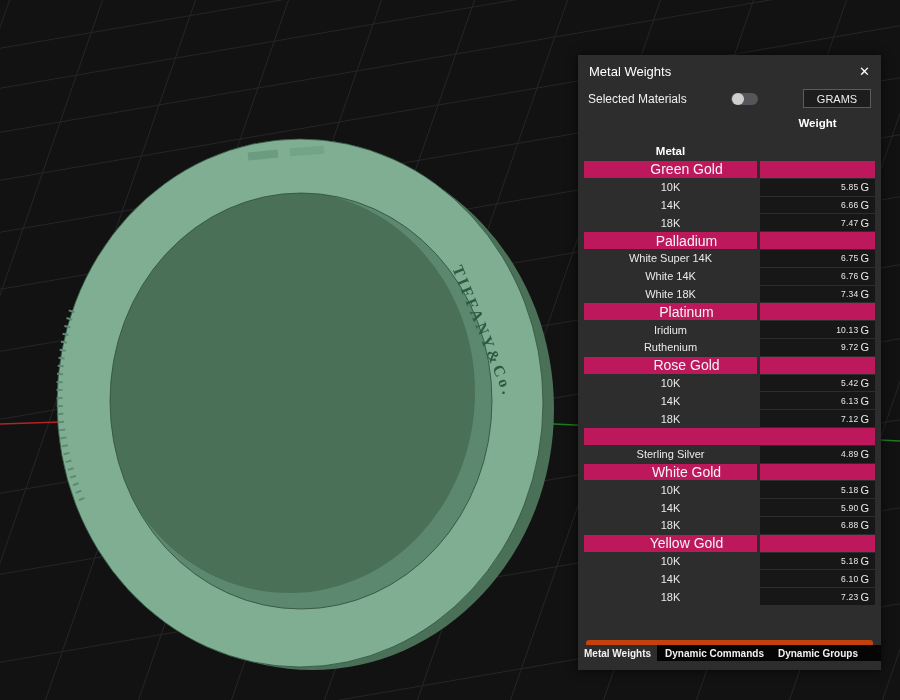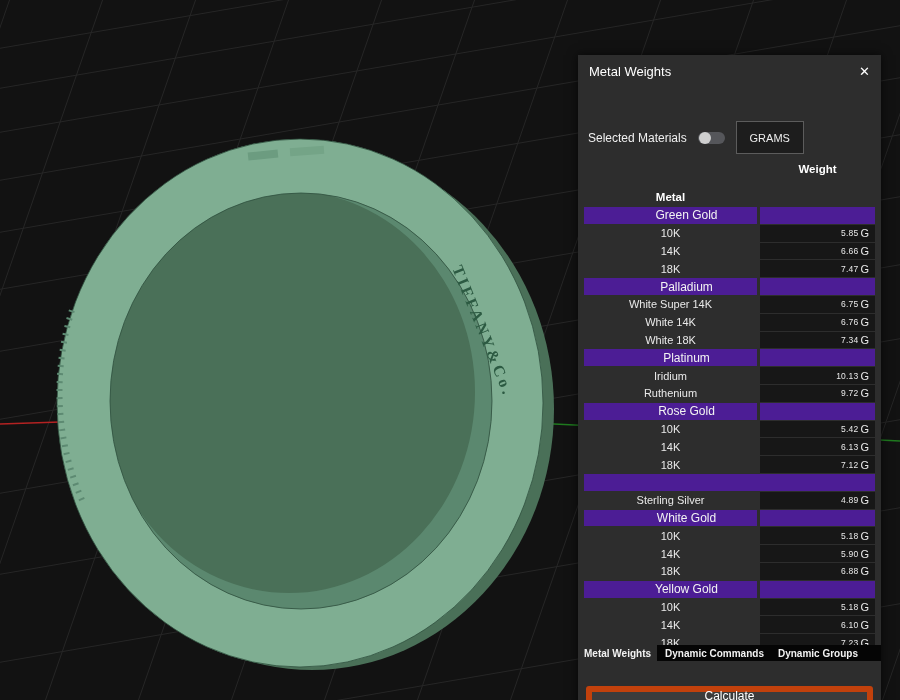--- a/index.html
+++ b/index.html
@@ -16,38 +16,38 @@
   
   .panel {
     position:absolute; left:578px; top:55px; width:303px;
     background:#2d2d2d; color:#ececec;
     box-shadow:0 0 10px rgba(0,0,0,.65);
     padding-bottom:9px;
   }
   .panel-header { display:flex; justify-content:space-between; align-items:center; padding:9px 11px 5px; }
   .panel-title { font-size:13px; color:#ffffff; }
   .close-btn { color:#ffffff; font-size:13px; line-height:1; cursor:pointer; }
-  .materials-row { display:flex; align-items:center; justify-content:flex-start; gap:11px; padding:5px 10px 9px;margin-top:32px; }
+  .materials-row { display:flex; align-items:center; justify-content:space-between; gap:11px; padding:5px 10px 9px; }
   .materials-label { font-size:12px; color:#f0f0f0; }
   .toggle { width:27px; height:12px; border-radius:6px; background:#55565a; position:relative; cursor:pointer; }
   .toggle-knob { width:12px; height:12px; border-radius:50%; background:#cfcfcf; position:absolute; left:1px; top:0; }
   .grams-btn {
-    width:68px; height:33px; background:#1d1d1d; border:1px solid #5c5c5c;
+    width:68px; height:19px; background:#1d1d1d; border:1px solid #5c5c5c;
     color:#ededed; font-size:11px; display:flex; align-items:center; justify-content:center;
     cursor:pointer;
   }
   .col-headers { display:flex; gap:3px; padding:0 6px 4px; font-size:11.5px; font-weight:bold; color:#fff; }
   .col-metal  { flex:0 0 173px; text-align:center;margin-top:28px; }
   .col-weight { flex:1; text-align:center; }
   .table { display:flex; flex-direction:column; gap:1px; padding:0 6px; }
   .row { display:flex; gap:3px; }
   .cell { height:16.8px; display:flex; align-items:center; justify-content:center; font-size:11px; color:#e9e9e9; }
   .cell.metal  { flex:0 0 173px; }
   .cell.weight { flex:1; background:#171717; justify-content:flex-end; padding-right:6px; }
-  .row.group .cell { background:#4c1d95; font-size:12px; color:#f3f3f3;padding-left:32px; }
+  .row.group .cell { background:#be185d; font-size:14px; color:#f3f3f3;padding-left:32px; }
   .num  { font-size:8.5px; letter-spacing:.2px;margin-left:24px; }
   .unit { font-size:11px; margin-left:2px; }
   .calc-btn {
     margin:35px 8px 0; height:21px;
     border:6px solid #c2410c; border-radius:3px;
     background:#3c3c3c; color:#ffffff; font-size:12px;
     display:flex; align-items:center; justify-content:center; cursor:pointer;
   }
   
   .tabbar {

